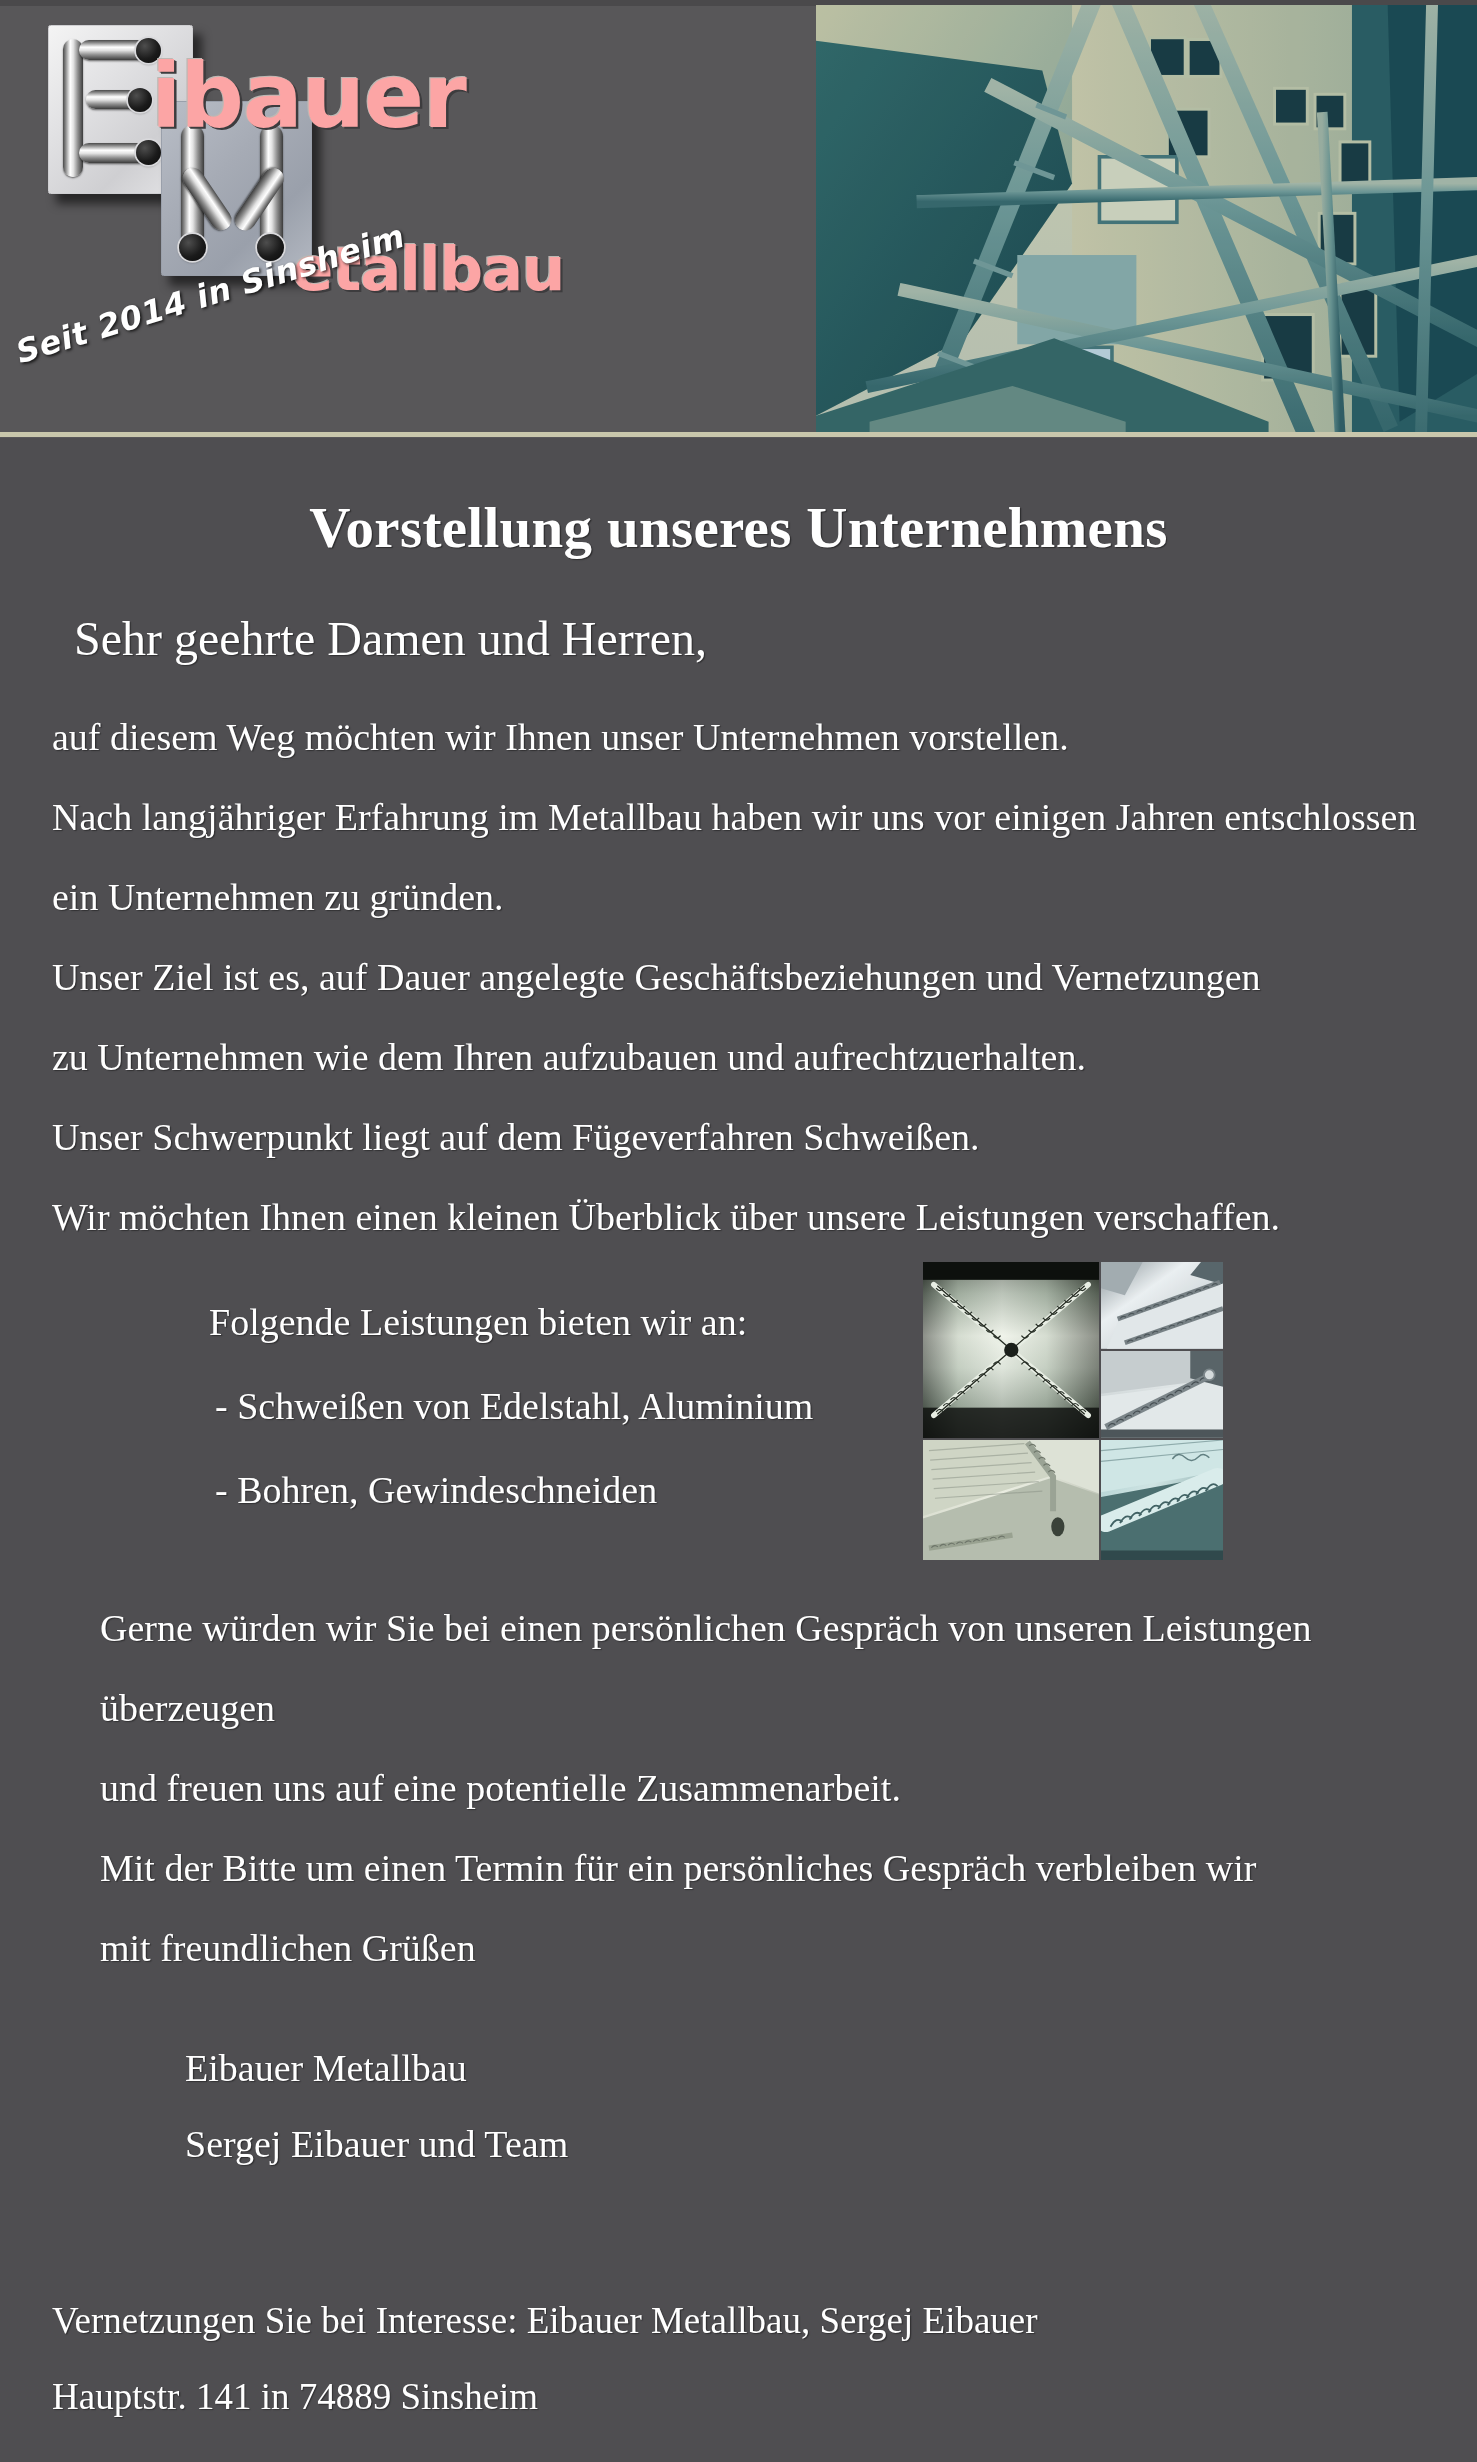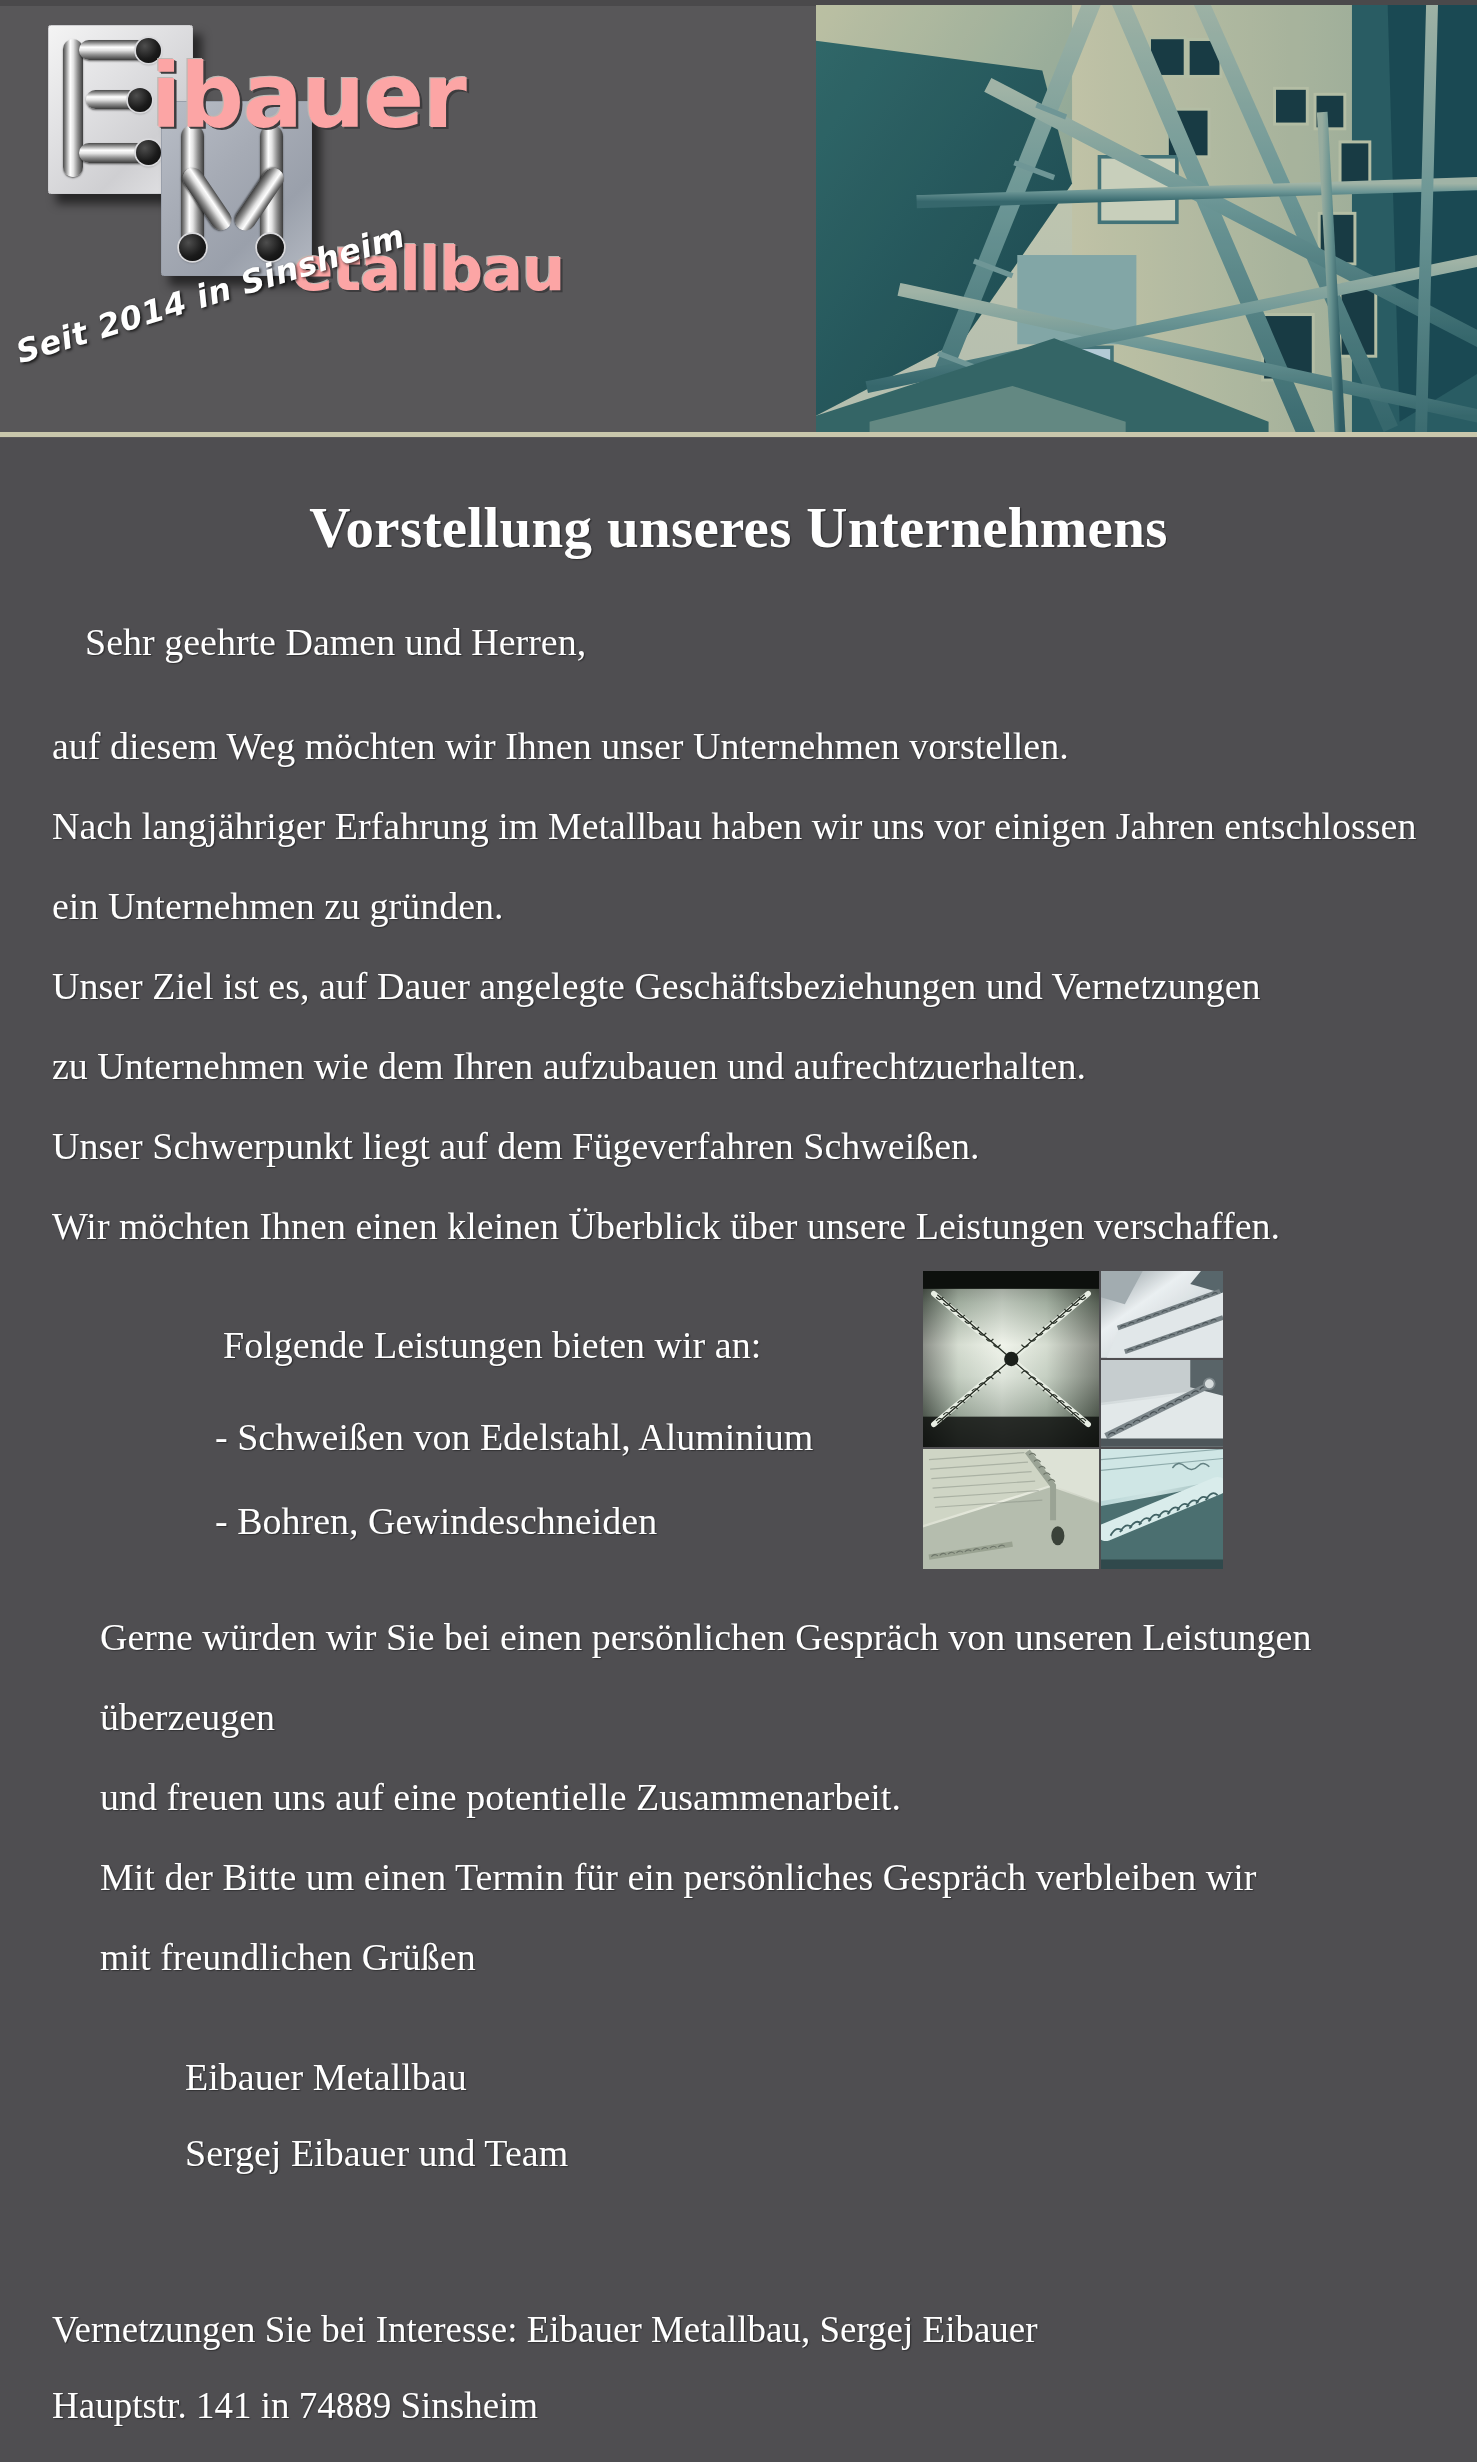--- a/index.html
+++ b/index.html
@@ -124,45 +124,45 @@
     margin:4px;
     padding-top:57px;
     text-align:center;
     font-size:57px;
     font-weight:700;
     line-height:1;
     letter-spacing:0.3px;
     text-shadow:1.2px 1.2px 1.2px rgba(0,0,0,.45);
   }
   .salutation{
-    margin:12px;
+    margin:1px;
     padding-left:73px;
     padding-top:55px;
-    font-size:38px;
+    font-size:48px;
     line-height:1;
     text-shadow:1.2px 1.2px 1.2px rgba(0,0,0,.4);
   }
 
   .para{
     margin:0;
     padding-left:52px;
     padding-right:48px;
     font-size:38px;
     line-height:80px;
     text-shadow:1.2px 1.2px 1.2px rgba(0,0,0,.4);
   }
   .para-block{ padding-top:33px; }
 
   .services{
     position:relative;
     padding-top:25px;
     min-height:280px;
   }
   .services-intro{
-    margin:16px;
+    margin:2px;
     padding-left:207px;
     font-size:38px;
     line-height:76px;
     text-shadow:1.2px 1.2px 1.2px rgba(0,0,0,.4);
   }
   .service-item{
     margin:8px;
     padding-left:207px;
     font-size:38px;
     line-height:76px;

